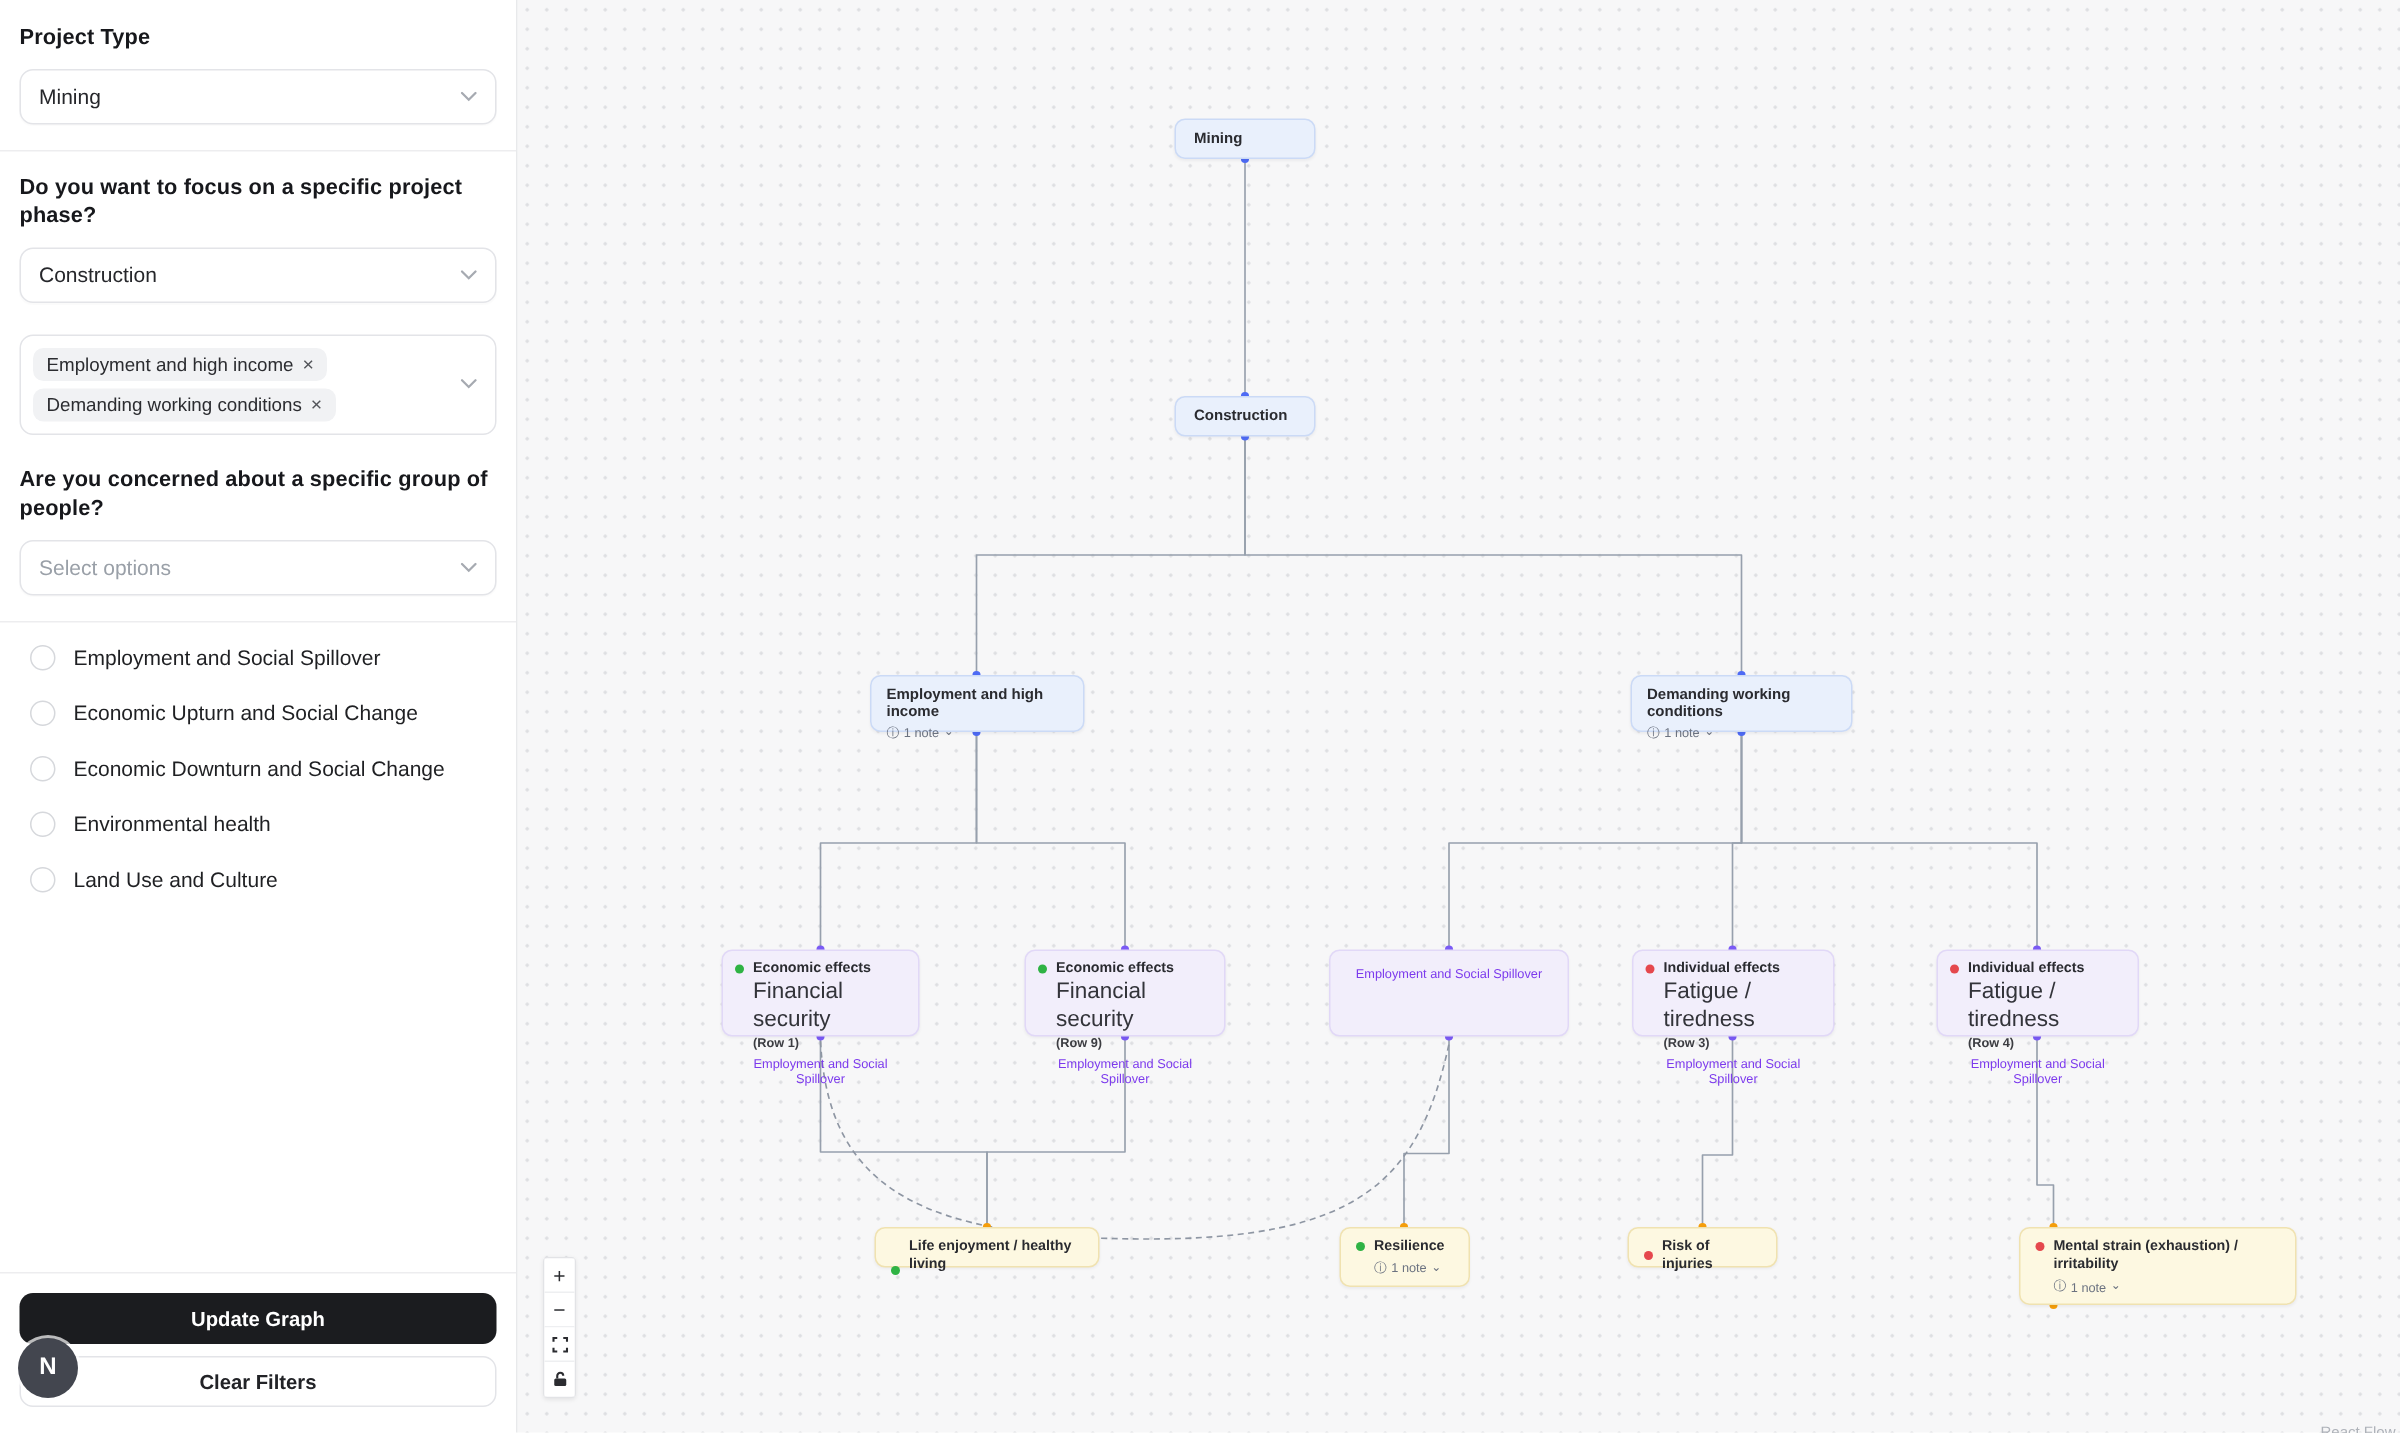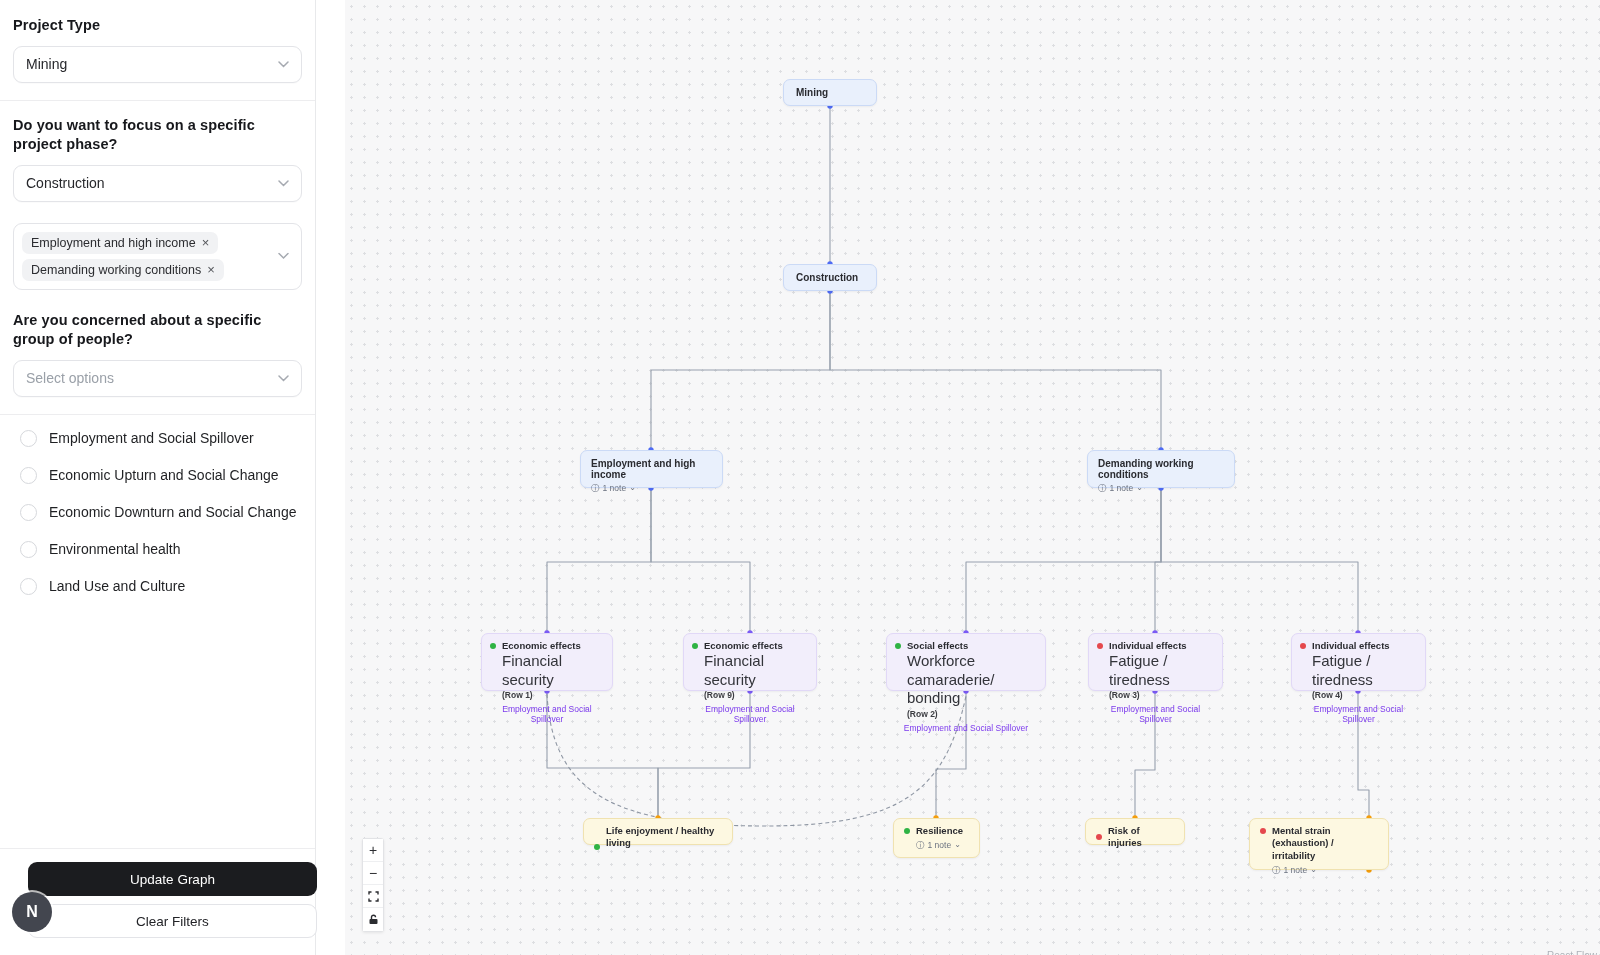--- a/index.html
+++ b/index.html
@@ -1,20 +1,20 @@
 <!DOCTYPE html>
 <html><head>
 <meta charset="utf-8">
 <style>
   * { margin:0; padding:0; box-sizing:border-box; }
   html,body { width:1600px; height:955px; overflow:hidden; background:#fff;
               font-family:"Liberation Sans","DejaVu Sans",sans-serif; }
 
   
-  .sidebar { position:absolute; left:0; top:0; width:316px; height:955px;
+  .sidebar { position:absolute; left:0; top:0; width:345px; height:955px;
              background:#fff; border-right:1px solid #e8e9eb; z-index:5; }
   .sb-inner { padding:16px 13px 0 13px; }
   .q-label { font-size:14.5px; font-weight:700; color:#17181c; line-height:1.35;
              margin-bottom:10px; letter-spacing:.1px; }
   .select { height:37px; border:1px solid #e3e4e8; border-radius:9px; background:#fff;
             display:flex; align-items:center; justify-content:space-between;
             padding:0 12px; font-size:14px; color:#26272b; cursor:pointer;
             box-shadow:0 1px 1px rgba(0,0,0,.02); }
   .select .ph { color:#9aa0a8; }
   .chev svg { display:block; }
@@ -24,22 +24,22 @@
            padding:8px 30px 8px 8px; display:flex; flex-direction:column; gap:5px; cursor:pointer; }
   .tag { background:#f1f2f4; border-radius:7px; padding:4px 9px; font-size:12.5px;
          color:#2b2c30; width:fit-content; display:flex; align-items:center; gap:6px; }
   .tag .x { color:#53555a; font-size:13px; cursor:pointer; line-height:1; }
   .multi .chev { position:absolute; right:12px; top:50%; transform:translateY(-50%); }
   .radio-row { display:flex; align-items:center; gap:12px; margin:0 0 20px 7px; cursor:pointer; }
   .radio { width:17px; height:17px; border-radius:50%; border:1.5px solid #d6d8dc; background:#fff; flex:none; }
   .radio-label { font-size:14px; color:#1f2023; }
   .sb-bottom { position:absolute; left:0; right:0; bottom:0; border-top:1px solid #ededef;
                background:#fff; padding:13px 13px 17px 13px; }
-  .btn { width:100%; height:34px; border-radius:9px; font-size:13.5px; font-weight:400;
-         display:flex; align-items:center; justify-content:center; cursor:pointer; border:none;margin-left:15px; }
+  .btn { width:100%; height:34px; border-radius:9px; font-size:13.5px; font-weight:700;
+         display:flex; align-items:center; justify-content:center; cursor:pointer; border:none; }
   .btn-dark { background:#1b1c1f; color:#fff; }
   .btn-light { background:#fff; color:#222327; border:1px solid #e3e4e8; margin-top:8px; }
   .avatar { position:absolute; left:12px; bottom:23px; width:40px; height:40px; border-radius:50%;
             background:#43464f; color:#fff; font-size:16px; font-weight:600;
             display:flex; align-items:center; justify-content:center; z-index:8;
             box-shadow:0 0 0 2px rgba(255,255,255,.7); cursor:pointer; }
 
   
   .canvas { position:absolute; left:345px; top:0; width:1255px; height:955px;
             background:#f7f7f8;
@@ -257,28 +257,20 @@
       <div>
         <div class="nt">Economic effects</div>
         <div class="ns">Financial security</div>
         <div class="nr">(Row 9)</div>
       </div>
     </div>
     <div class="nf">Employment and Social Spillover</div>
   </div>
 
   <div class="node node-purple" style="left:541px;top:633px;width:160px;height:58px">
-    <div class="dotrow">
-      <span class="sdot pos"></span>
-      <div>
-        <div class="nt">Social effects</div>
-        <div class="ns">Workforce camaraderie/ bonding</div>
-        <div class="nr">(Row 2)</div>
-      </div>
-    </div>
     <div class="nf">Employment and Social Spillover</div>
   </div>
 
   <div class="node node-purple" style="left:743px;top:633px;width:135px;height:58px">
     <div class="dotrow">
       <span class="sdot neg"></span>
       <div>
         <div class="nt">Individual effects</div>
         <div class="ns">Fatigue / tiredness</div>
         <div class="nr">(Row 3)</div>
@@ -320,21 +312,21 @@
     </div>
   </div>
 
   <div class="node node-yellow" style="left:740px;top:818px;width:100px;height:27px">
     <div class="yellow-body dotrow" style="align-items:center">
       <span class="sdot neg" style="margin-top:0"></span>
       <div class="nt">Risk of injuries</div>
     </div>
   </div>
 
-  <div class="node node-yellow" style="left:904px;top:818px;width:140px;height:52px">
+  <div class="node node-yellow" style="left:1001px;top:818px;width:185px;height:52px">
     <div class="yellow-body">
       <div class="dotrow">
         <span class="sdot neg"></span>
         <div class="nt">Mental strain (exhaustion) / irritability</div>
       </div>
       <div class="note-row">
         <span class="ii">ⓘ</span>
         <span>1 note</span>
         <span class="nc">⌄</span>
       </div>

